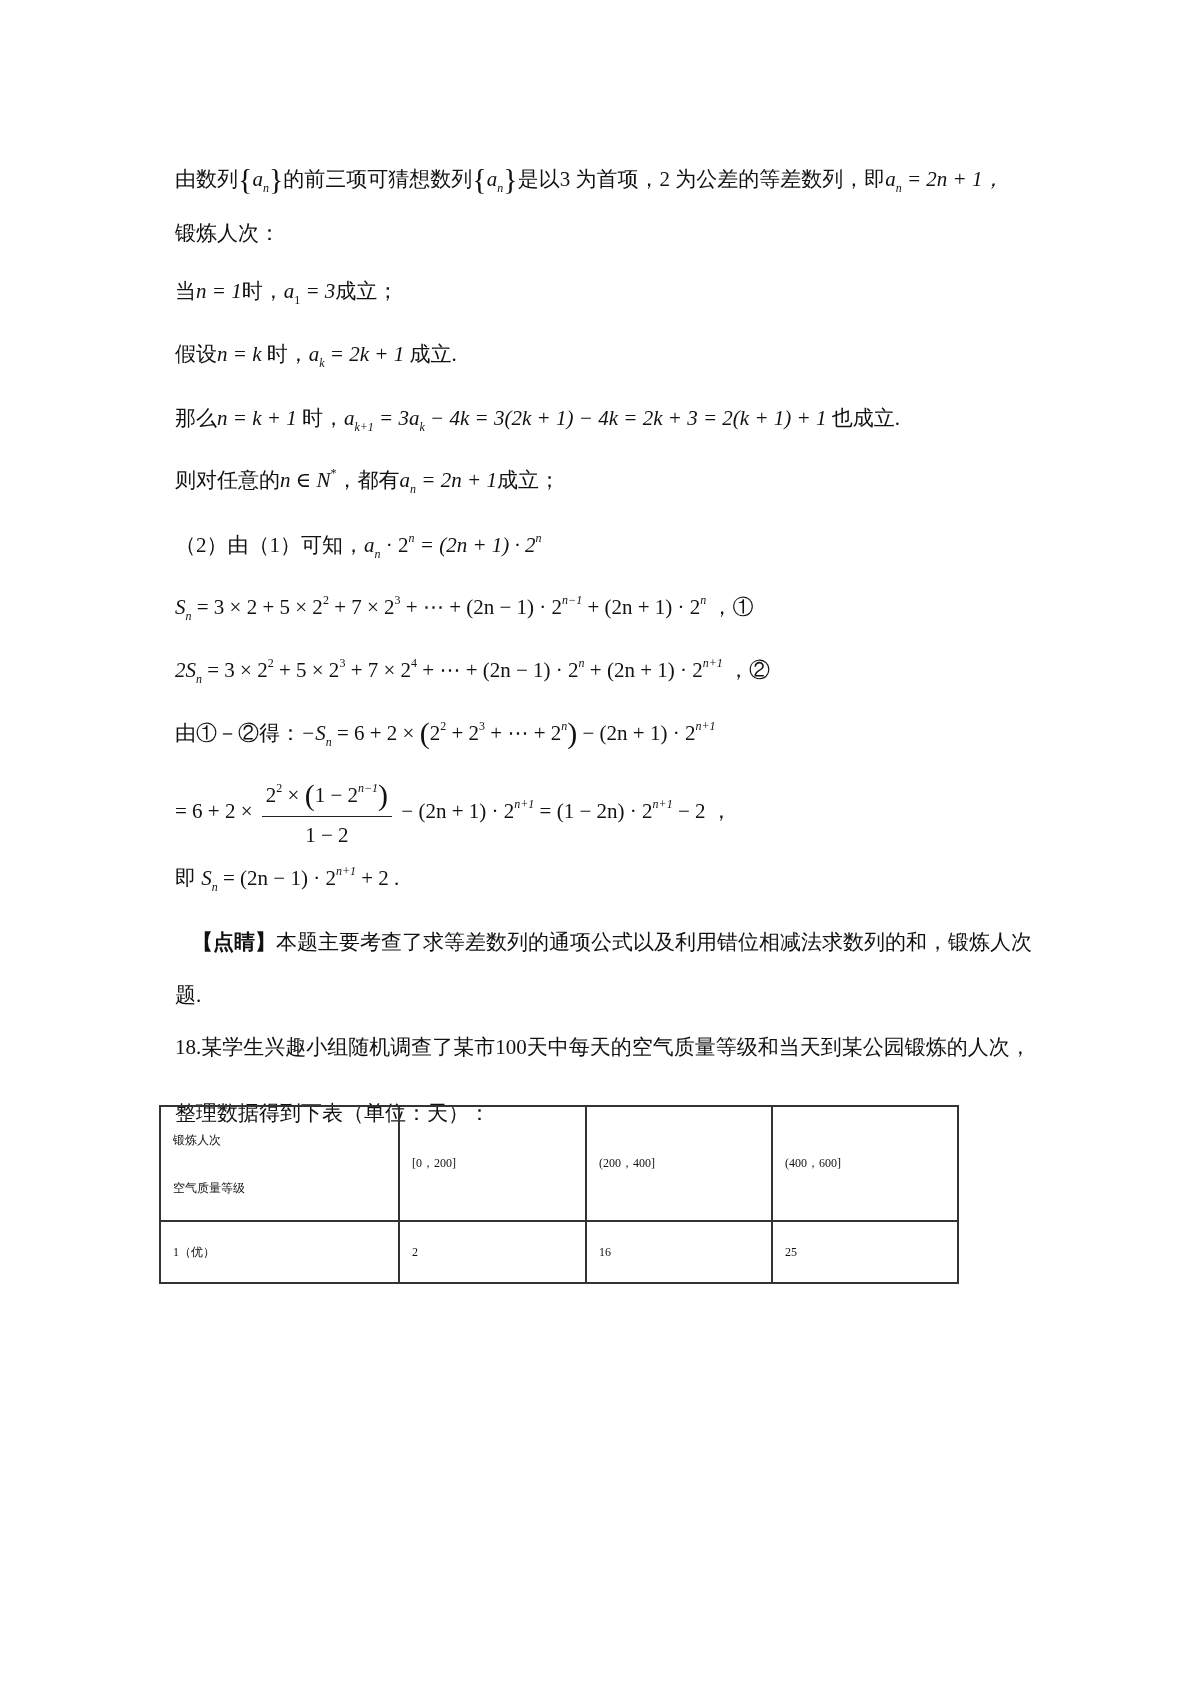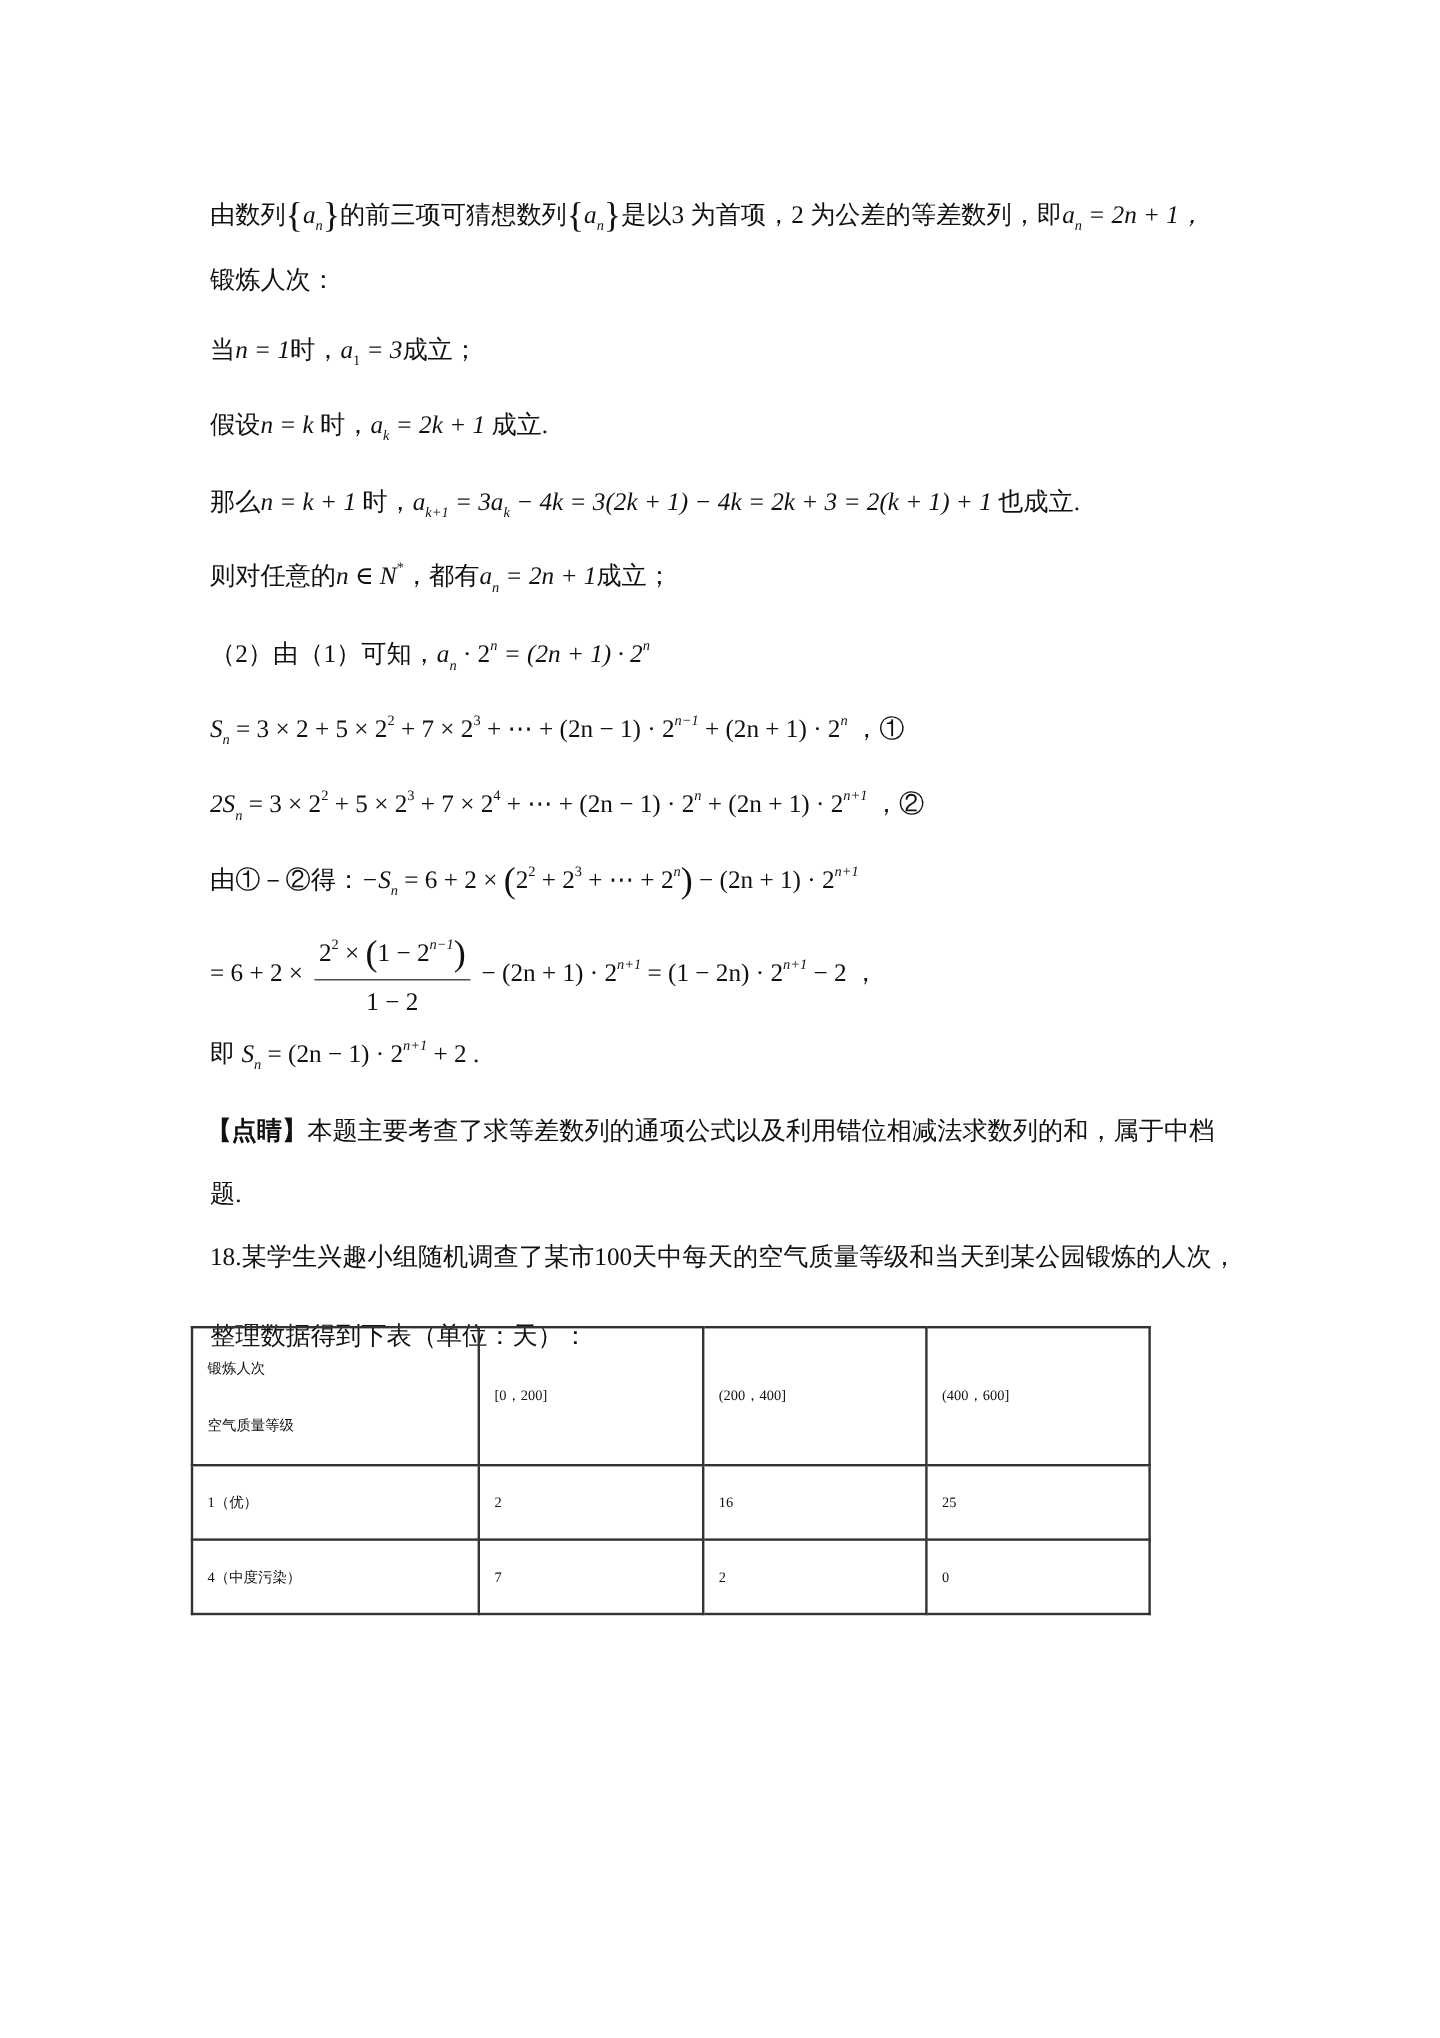--- a/index.html
+++ b/index.html
@@ -16,21 +16,21 @@
   sub, sup { font-size: 12px; line-height: 0; }
   sub { vertical-align: -6px; }
   sup { vertical-align: 10px; }
   .big { font-size: 30px; font-weight: 300; vertical-align: -3px; }
   .frac {
     display: inline-block; vertical-align: middle; text-align: center;
     margin: 0 4px;
   }
   .frac .num { display: block; padding: 0 4px 4px 4px; border-bottom: 1.5px solid #222; text-align: center; }
   .frac .den { display: block; padding-top: 6px; }
-  .bold { font-weight: bold; }
+  .bold { font-weight: bold; margin-left: 20px; }
   table.data {
     position: absolute; left: 159px; top: 1105px;
     border-collapse: collapse;
     font-size: 12px;
   }
   table.data td {
     border: 2px solid #333;
     padding: 0 0 0 12px;
     vertical-align: middle;
     text-align: left;
@@ -86,21 +86,21 @@
     <span class="num"><span>2</span><sup>2</sup><span> × </span><span class="big">(</span><span>1 − 2</span><sup class="m">n−1</sup><span class="big">)</span></span>
     <span class="den">1 − 2</span>
   </span><span> − (2n + 1) · 2</span><sup class="m">n+1</sup><span> = (1 − 2n) · 2</span><sup class="m">n+1</sup><span> − 2 ，</span>
 </div>
 
 <div class="line" style="top:863px">
   <span>即</span> <span class="m">S</span><sub class="m">n</sub><span> = (2n − 1) · 2</span><sup class="m">n+1</sup><span> + 2 .</span>
 </div>
 
 <div class="line" style="top:927px; left:172px;">
-  <span class="bold">【点睛】</span><span>本题主要考查了求等差数列的通项公式以及利用错位相减法求数列的和，属于中档</span>
+  <span class="bold">【点睛】</span><span>本题主要考查了求等差数列的通项公式以及利用错位相减法求数列的和，锻炼人次</span>
 </div>
 
 <div class="line" style="top:980px">题.</div>
 
 <div class="line" style="top:1032px">18.某学生兴趣小组随机调查了某市100天中每天的空气质量等级和当天到某公园锻炼的人次，</div>
 
 <div class="line" style="top:1098px">整理数据得到下表（单位：天）：</div>
 
 <table class="data">
   <tbody>
@@ -112,20 +112,14 @@
     <td style="width:173px">[0，200]</td>
     <td style="width:172px">(200，400]</td>
     <td style="width:172px">(400，600]</td>
   </tr>
   <tr class="row">
     <td>1（优）</td>
     <td>2</td>
     <td>16</td>
     <td>25</td>
   </tr>
-  <tr class="row">
-    <td>4（中度污染）</td>
-    <td>7</td>
-    <td>2</td>
-    <td>0</td>
-  </tr>
 </tbody>
   </table>
 
 </body></html>

